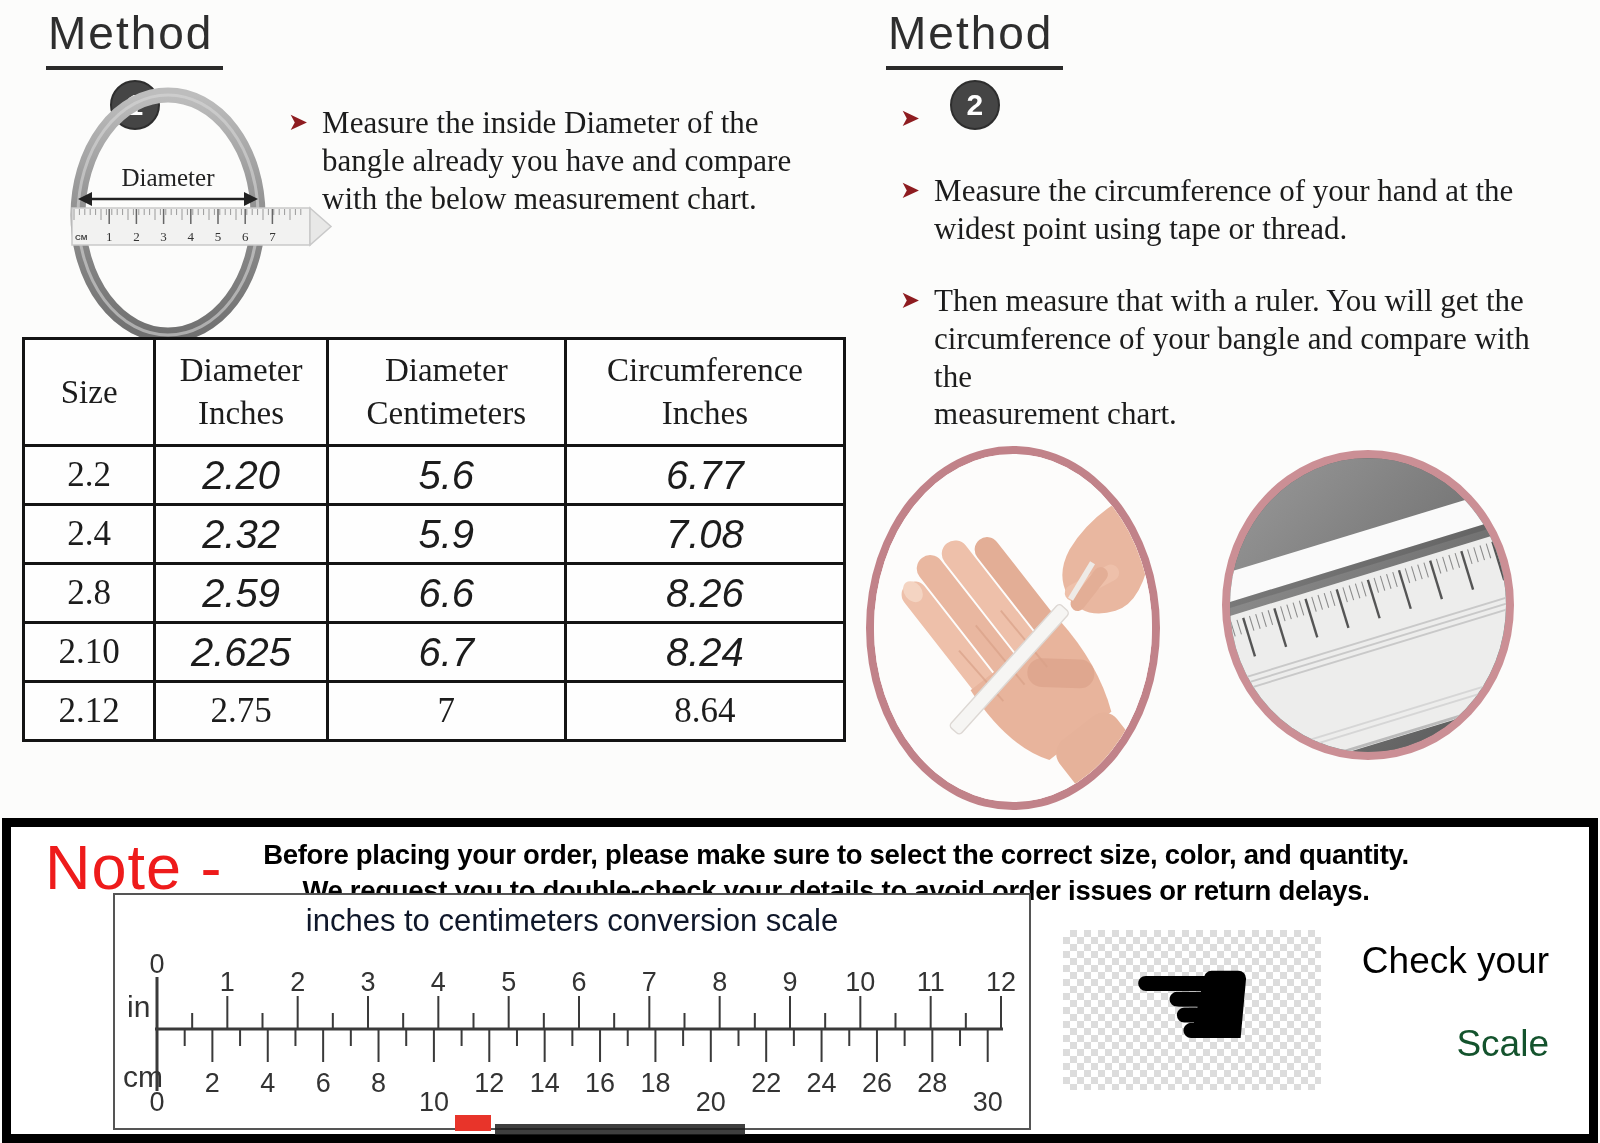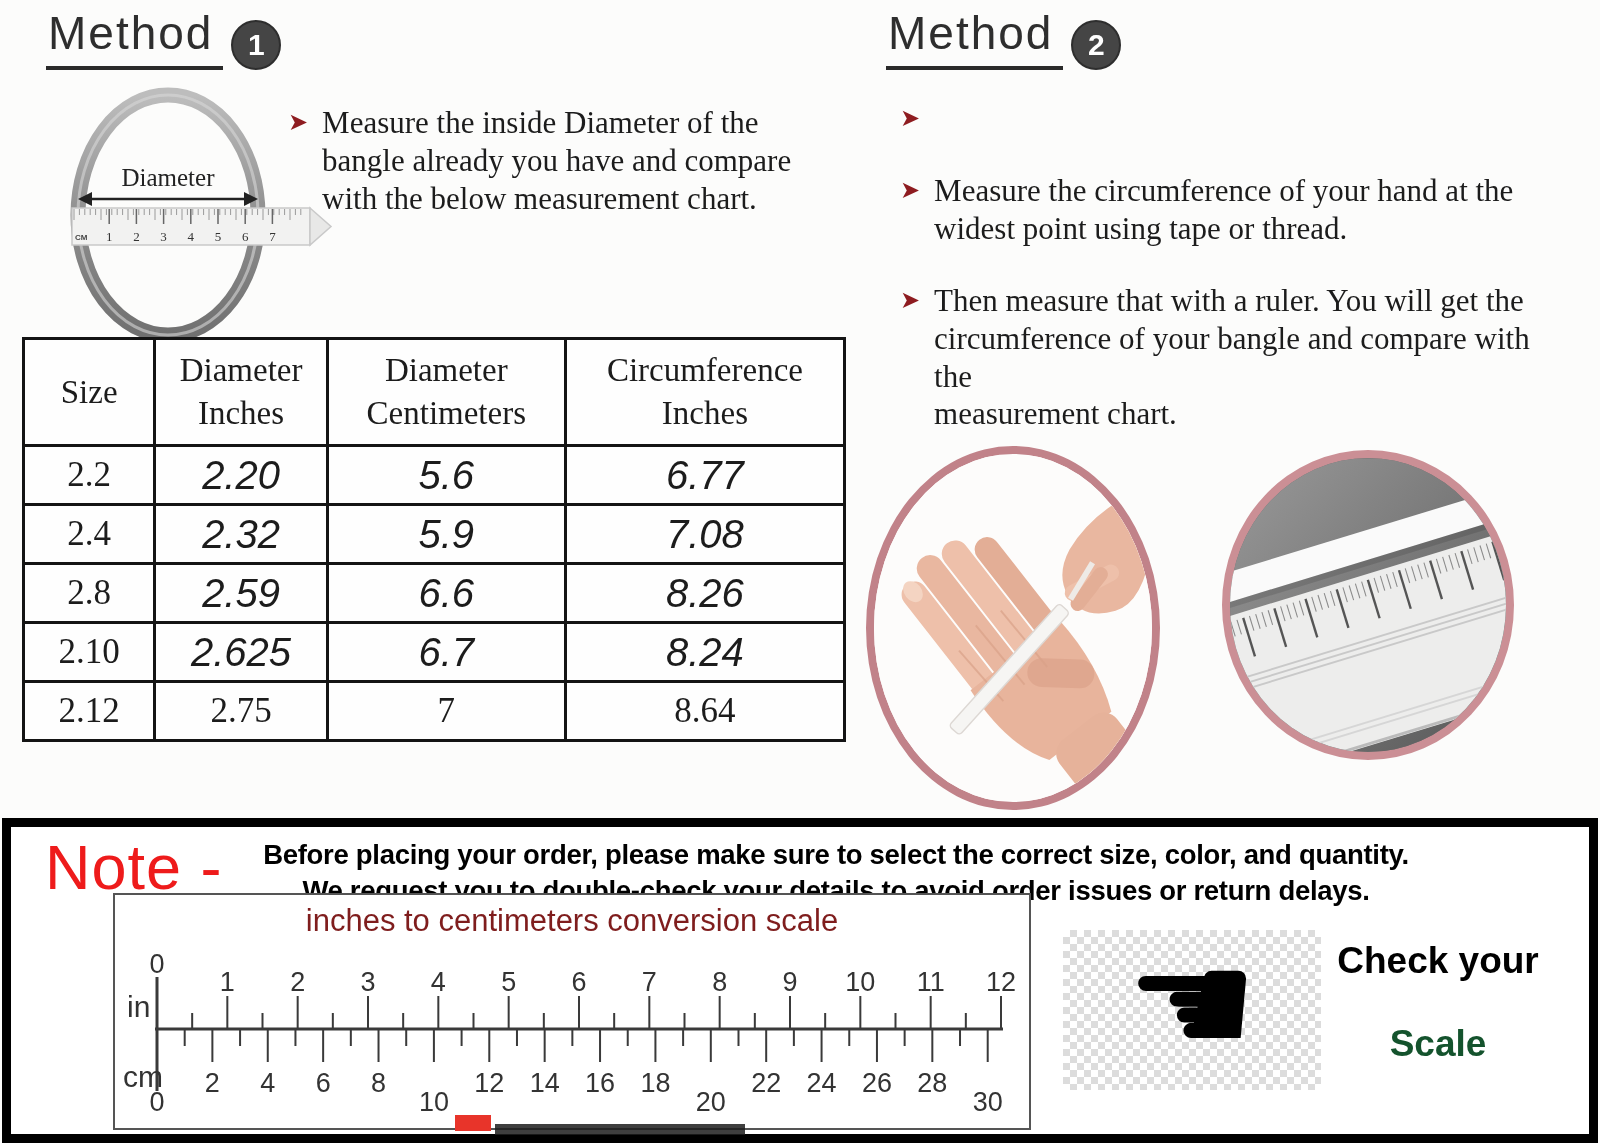--- a/index.html
+++ b/index.html
@@ -2,21 +2,21 @@
 <html><head>
 <meta charset="utf-8">
 <style>
   html,body{margin:0;padding:0;}
   body{
     width:1600px;height:1143px;position:relative;overflow:hidden;
     background:#fcfcfb;font-family:"Liberation Sans",sans-serif;color:#1c1c1c;
   }
   .abs{position:absolute;}
   
-  .method-heading{position:absolute;display:flex;align-items:flex-end;gap:8px;}
+  .method-heading{position:absolute;display:flex;align-items:center;gap:8px;flex-direction:column;}
   .method-word{
     font-size:46px;letter-spacing:2px;color:#2e2e2e;font-weight:500;
     border-bottom:4px solid #2a2a2a;padding:0 10px 6px 2px;
   }
   .badge{
     width:46px;height:46px;border-radius:50%;background:#454545;color:#fff;
     font-weight:bold;font-size:30px;display:flex;align-items:center;justify-content:center;
     margin-top:2px;border:2px solid #2e2e2e;
   }
   
@@ -59,34 +59,34 @@
   }
   .note-label{position:absolute;left:34px;top:4px;font-size:63px;color:#ee1b1b;letter-spacing:1px;}
   .note-lines{
     position:absolute;left:190px;top:10px;width:1270px;text-align:center;
     font-weight:bold;font-size:27.5px;line-height:36px;color:#000;letter-spacing:-0.3px;
   }
   .scale-box{
     position:absolute;left:102px;top:66px;width:918px;height:237px;
     border:2px solid #555;box-sizing:border-box;background:#fff;
   }
-  .scale-title{text-align:center;font-size:31px;color:#7f1d1d;margin-top:8px;}
+  .scale-title{text-align:center;font-size:31px;color:#0f172a;margin-top:8px;}
   #conv-scale{position:absolute;left:0px;top:44px;}
   .checker{
     position:absolute;left:1052px;top:103px;width:258px;height:160px;
     background:conic-gradient(#dcdcdc 25%,#fff 0 50%,#dcdcdc 0 75%,#fff 0);
     background-size:14px 14px;display:flex;align-items:center;justify-content:center;
   }
   .point-hand{
     font-family:"DejaVu Sans",sans-serif;font-size:148px;line-height:160px;color:#000;
     transform:translateY(-6px);
   }
   .check-text{
-    position:absolute;left:1316px;top:110px;width:222px;text-align:center;
-    font-weight:bold;font-size:37px;line-height:47px;color:#000;
+    position:absolute;left:1316px;top:110px;width:222px;text-align:right;
+    font-weight:normal;font-size:37px;line-height:47px;color:#000;
   }
   .check-line2{color:#14532d;margin-top:36px;}
   .wm-red{position:absolute;left:444px;top:288px;width:36px;height:16px;background:#e8342a;}
   .wm-dark{position:absolute;left:484px;top:297px;width:250px;height:11px;background:#1d1d1d;opacity:.85;}
 </style>
 </head>
 <body>
 
 <div class="method-heading" style="left:46px;top:6px;">
   <span class="method-word">Method</span>

